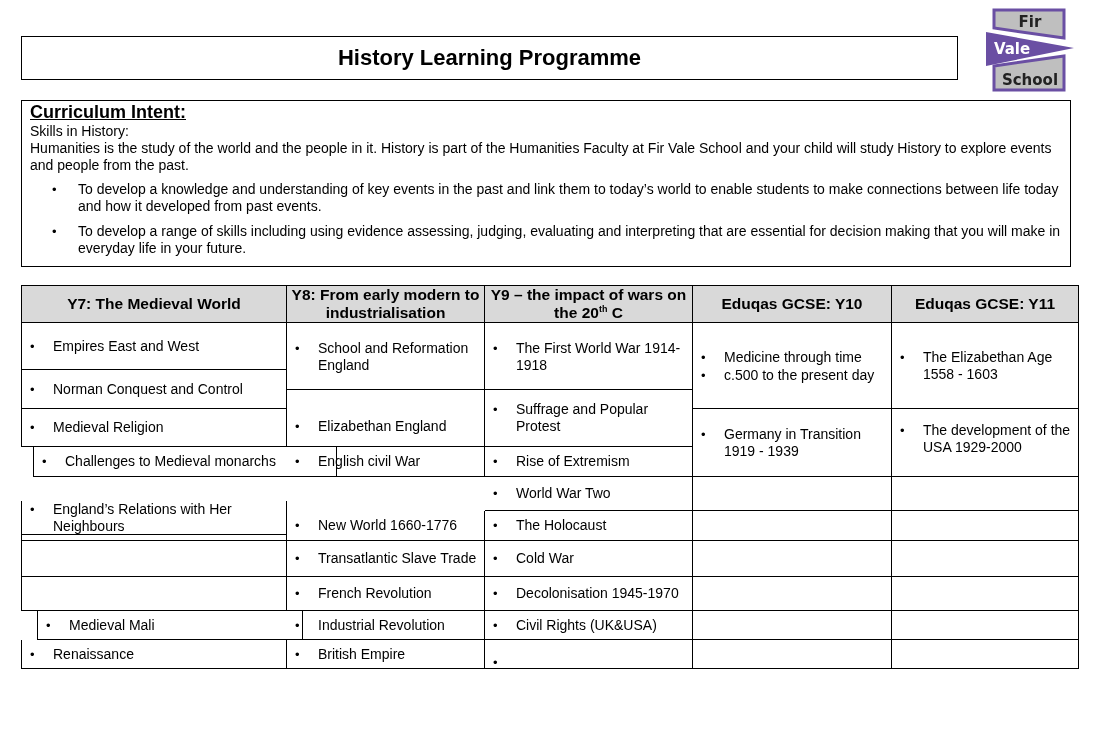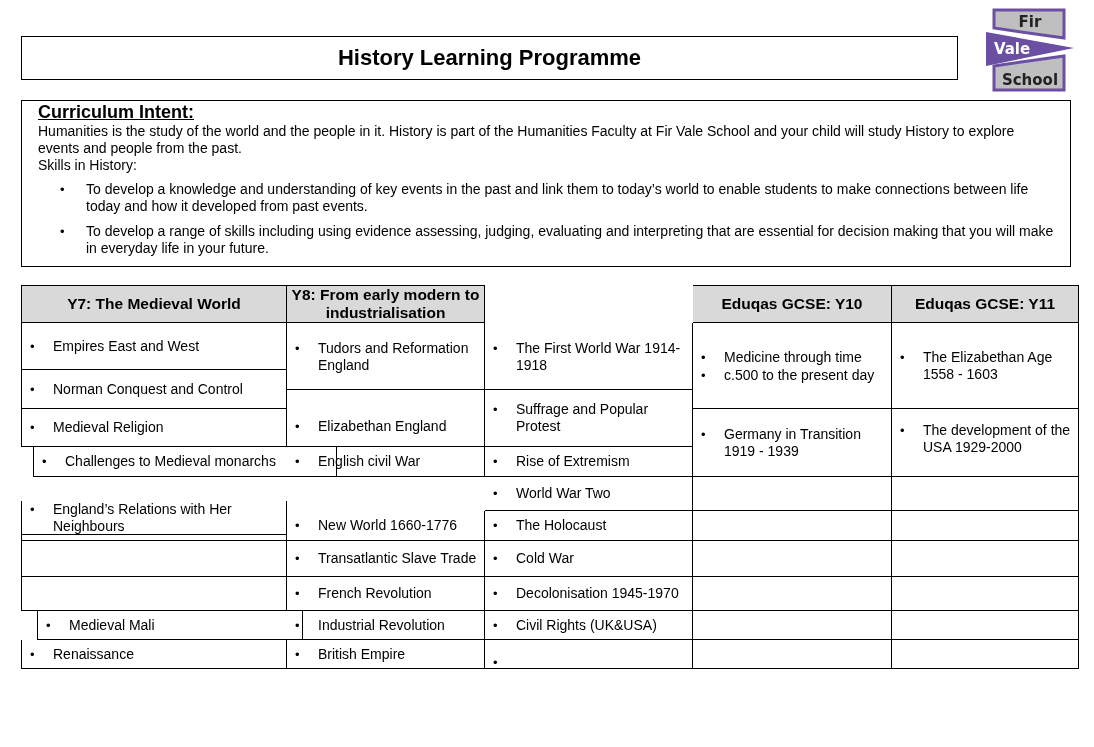--- a/index.html
+++ b/index.html
@@ -4,21 +4,21 @@
   <style>
     html, body { margin: 0; padding: 0; background: #ffffff; }
     body { width: 1094px; height: 747px; position: relative; overflow: hidden;
            font-family: "Liberation Sans", sans-serif; color: #000; }
     .abs { position: absolute; box-sizing: border-box; }
     .title-box { left: 21px; top: 36px; width: 937px; height: 44px; border: 1px solid #000;
                  display: flex; align-items: center; justify-content: center; }
     .title-text { font-weight: bold; font-size: 22px; }
     .logo { left: 986px; top: 8px; width: 90px; height: 84px; }
     .intent-box { left: 21px; top: 100px; width: 1050px; height: 167px; border: 1px solid #000;
-                  padding: 1px 16px; font-size: 14px; line-height: 17px; }
+                  padding: 1px 8px; font-size: 14px; line-height: 17px; }
     .intent-heading { font-size: 18px; font-weight: bold; text-decoration: underline; line-height: 21px; display: block; }
     .intent-body { display: block; }
     .intent-list { margin: 7px 0 0 0; padding: 0; list-style: none; }
     .intent-list li { position: relative; padding-left: 48px; margin-bottom: 8px; }
     .intent-list li::before { content: "•"; position: absolute; left: 22px; top: 0; font-size: 13px; }
     .table-wrap { left: 21px; top: 285px; width: 1058px; height: 384px; }
     .cell { position: absolute; box-sizing: border-box; border-right: 1px solid #000; border-bottom: 1px solid #000;
             display: flex; align-items: center; font-size: 14px; line-height: 17px; }
     .hdr { background: #d9d9d9; font-weight: bold; font-size: 15.5px; line-height: 18px; justify-content: center;
            text-align: center; border-top: 1px solid #000; }
@@ -44,35 +44,38 @@
     <polygon points="8,58 78,48 78,82 8,82" fill="#bfbfbf" stroke="#6a4fa3" stroke-width="3"></polygon>
     <polygon points="0,24 88,40 0,58" fill="#6a4fa3"></polygon>
     <text x="44" y="19" font-family="DejaVu Sans, sans-serif" font-weight="bold" font-size="15" fill="#222" text-anchor="middle">Fir</text>
     <text x="26" y="46" font-family="DejaVu Sans, sans-serif" font-weight="bold" font-size="15" fill="#ffffff" text-anchor="middle">Vale</text>
     <text x="44" y="77" font-family="DejaVu Sans, sans-serif" font-weight="bold" font-size="15" fill="#222" text-anchor="middle">School</text>
   </svg>
 </div>
 
 <div class="abs intent-box">
   <span class="intent-heading">Curriculum Intent:</span>
+  <span class="intent-body">Skills in History:</span>
   <span class="intent-body">Humanities is the study of the world and the people in it. History is part of the Humanities Faculty at Fir Vale School and your child will study History to explore events and people from the past.</span>
-  <span class="intent-body">Skills in History:</span>
   <ul class="intent-list">
     <li>To develop a knowledge and understanding of key events in the past and link them to today’s world to enable students to make connections between life today and how it developed from past events.</li>
     <li>To develop a range of skills including using evidence assessing, judging, evaluating and interpreting that are essential for decision making that you will make in everyday life in your future.</li>
   </ul>
 </div>
 
 <div class="abs table-wrap">
 
   <div class="cell hdr first-col" style="left:0;top:0;width:266px;height:38px;">
     <span>Y7: The Medieval World</span>
   </div>
   <div class="cell hdr" style="left:266px;top:0;width:198px;height:38px;">
     <span>Y8: From early modern to industrialisation</span>
+  </div>
+  <div class="cell hdr" style="left:464px;top:0;width:208px;height:38px;">
+    <span><span>Y9 – the impact of wars on the 20</span><sup>th</sup><span> C</span></span>
   </div>
   <div class="cell hdr" style="left:672px;top:0;width:199px;height:38px;">
     <span>Eduqas GCSE: Y10</span>
   </div>
   <div class="cell hdr" style="left:871px;top:0;width:187px;height:38px;">
     <span>Eduqas GCSE: Y11</span>
   </div>
 
   <div class="cell first-col" style="left:0;top:38px;width:266px;height:47px;">
       <span class="item">Empires East and West</span>
@@ -93,21 +96,21 @@
   <div class="cell first-col" style="left:0;top:256px;width:266px;height:36px;"></div>
   <div class="cell first-col" style="left:0;top:292px;width:266px;height:34px;"></div>
   <div class="cell first-col" style="left:0;top:326px;width:266px;height:29px;margin-left:16px;">
       <span class="item">Medieval Mali</span>
     </div>
   <div class="cell first-col" style="left:0;top:355px;width:266px;height:29px;">
       <span class="item">Renaissance</span>
     </div>
 
   <div class="cell" style="left:266px;top:38px;width:198px;height:67px;">
-      <span class="item top">Tudors and Reformation England</span>
+      <span class="item top">School and Reformation England</span>
     </div>
   <div class="cell" style="left:266px;top:105px;width:198px;height:57px;">
       <span class="item bottom">Elizabethan England</span>
     </div>
   <div class="cell" style="left:266px;top:162px;width:198px;height:30px;">
       <span class="item">English civil War</span>
     </div>
   <div class="cell" style="left:266px;top:226px;width:198px;height:30px;">
       <span class="item">New World 1660-1776</span>
     </div>

